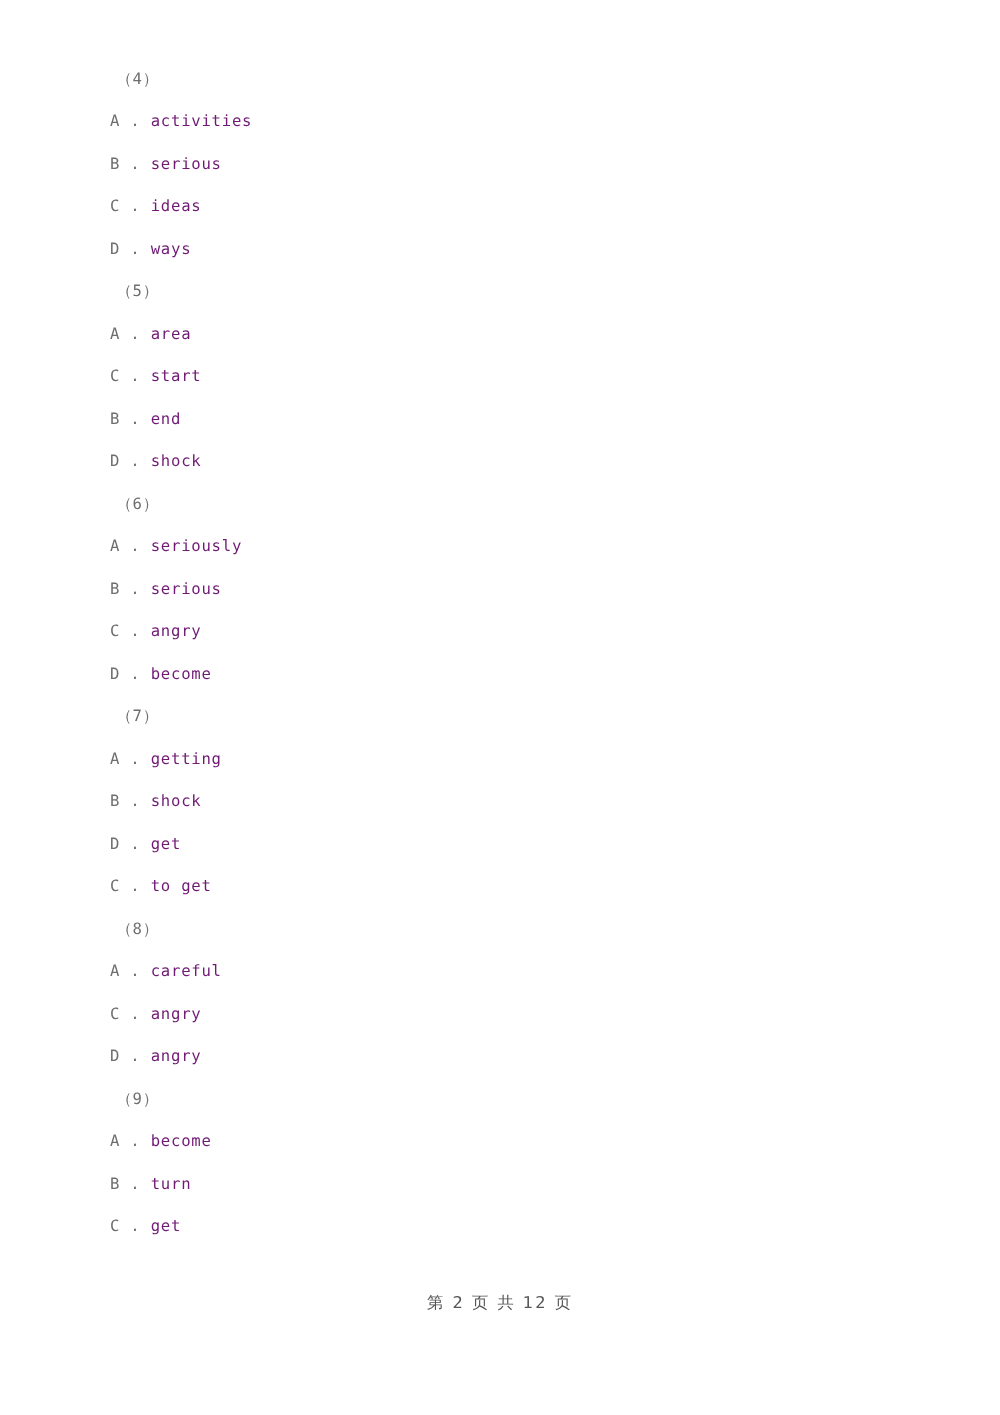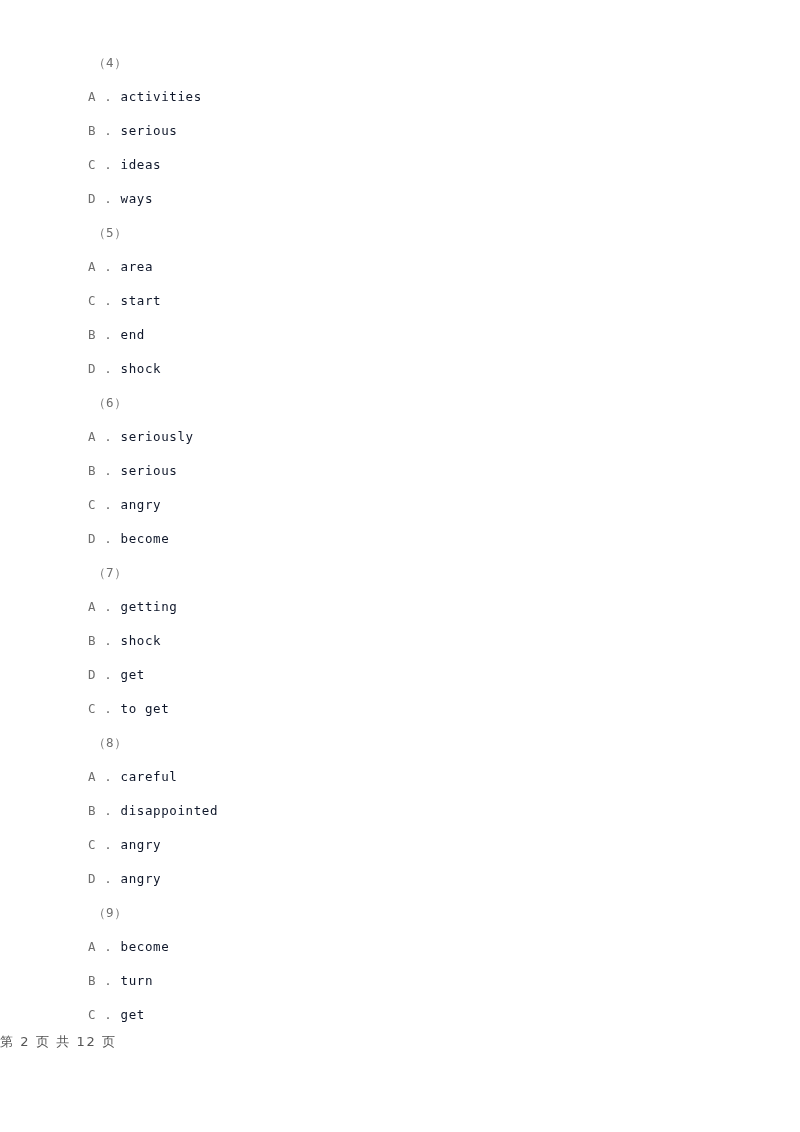--- a/index.html
+++ b/index.html
@@ -53,30 +53,30 @@
     white-space: pre;
   }
 
   .opt-line .opt-letter {
     color: #6e6e6e;
   }
   .opt-line .opt-sep {
     color: #6e6e6e;
   }
   .opt-line .opt-text {
-    color: #0f172a;
+    color: #701a75;
   }
 
   
   #footer {
     position: absolute;
     left: 0;
     top: 1031px;
     width: 800px;
-    text-align: left;
+    text-align: center;
   }
   #footer .footer-text {
     display: inline-block;
     font-family: "DejaVu Sans", "Liberation Sans", sans-serif;
     font-size: 13px;
     color: #555555;
     letter-spacing: 1.6px;
     white-space: pre;
   }
 </style>
@@ -101,21 +101,20 @@
       <div class="opt-line"><span class="opt-letter">B</span><span class="opt-sep"> . </span><span class="opt-text">serious</span></div>
       <div class="opt-line"><span class="opt-letter">C</span><span class="opt-sep"> . </span><span class="opt-text">angry</span></div>
       <div class="opt-line"><span class="opt-letter">D</span><span class="opt-sep"> . </span><span class="opt-text">become</span></div>
       <div class="q-line">（7）</div>
       <div class="opt-line"><span class="opt-letter">A</span><span class="opt-sep"> . </span><span class="opt-text">getting</span></div>
       <div class="opt-line"><span class="opt-letter">B</span><span class="opt-sep"> . </span><span class="opt-text">shock</span></div>
       <div class="opt-line"><span class="opt-letter">D</span><span class="opt-sep"> . </span><span class="opt-text">get</span></div>
       <div class="opt-line"><span class="opt-letter">C</span><span class="opt-sep"> . </span><span class="opt-text">to get</span></div>
       <div class="q-line">（8）</div>
       <div class="opt-line"><span class="opt-letter">A</span><span class="opt-sep"> . </span><span class="opt-text">careful</span></div>
-      <div class="opt-line"><span class="opt-letter">B</span><span class="opt-sep"> . </span><span class="opt-text">disappointed</span></div>
       <div class="opt-line"><span class="opt-letter">C</span><span class="opt-sep"> . </span><span class="opt-text">angry</span></div>
       <div class="opt-line"><span class="opt-letter">D</span><span class="opt-sep"> . </span><span class="opt-text">angry</span></div>
       <div class="q-line">（9）</div>
       <div class="opt-line"><span class="opt-letter">A</span><span class="opt-sep"> . </span><span class="opt-text">become</span></div>
       <div class="opt-line"><span class="opt-letter">B</span><span class="opt-sep"> . </span><span class="opt-text">turn</span></div>
       <div class="opt-line"><span class="opt-letter">C</span><span class="opt-sep"> . </span><span class="opt-text">get</span></div>
     </div>
 
   <div id="footer">
     <span class="footer-text">第 2 页 共 12 页</span>

